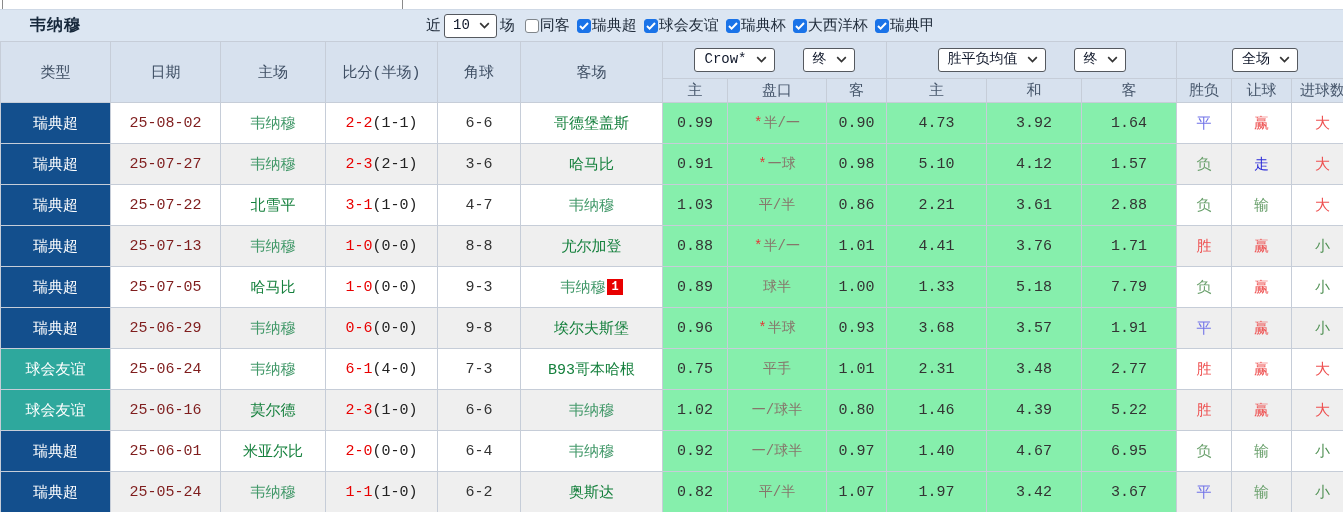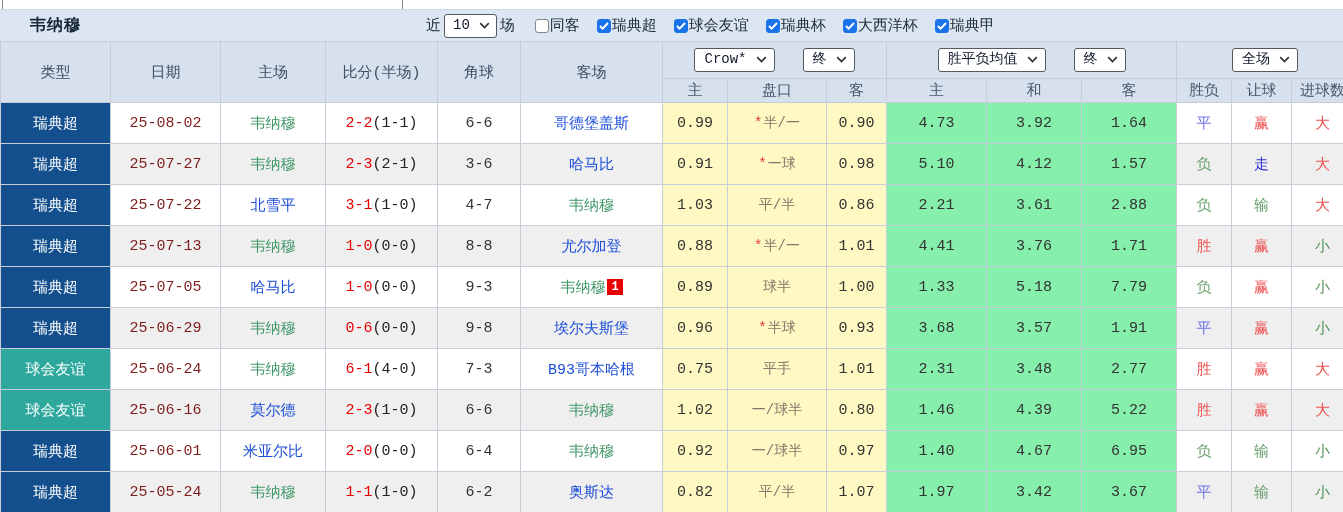--- a/index.html
+++ b/index.html
@@ -12,48 +12,48 @@
   
   .band{height:31px;background:#dce6f2;border-top:1px solid #cfd9e6;position:relative;
         display:flex;align-items:center;}
   .band .title{font-weight:bold;font-size:16px;color:#17283b;margin-left:30px;letter-spacing:1px;}
   .controls{position:absolute;left:423px;top:0;height:31px;display:flex;align-items:center;
             font-size:15px;color:#222e3d;}
   .controls .lbl{margin:0 3px;}
   .sel{display:inline-flex;align-items:center;gap:9px;background:#fff;border:1px solid #55595f;
        border-radius:3px;padding:2px 7px 3px 9px;font-size:14px;color:#0f172a;line-height:17px;cursor:default;}
   .sel.small{padding:2px 6px 3px 8px;}
-  .cbwrap{display:inline-flex;align-items:center;margin-left:17px;}
+  .cbwrap{display:inline-flex;align-items:center;margin-left:7px;}
   .cb{width:14px;height:14px;box-sizing:border-box;border:1px solid #80868b;border-radius:3px;
       background:#fff;display:inline-flex;align-items:center;justify-content:center;margin-right:1px;}
   .cb svg{display:none;}
   .cb.c-on{background:#1a73e8;border-color:#1a73e8;}
   .cb.c-on svg{display:block;}
   .cblabel{font-size:15px;color:#222e3d;}
   
   .table-wrap{width:1343px;overflow:hidden;}
   table{border-collapse:collapse;table-layout:fixed;width:1353px;font-size:15px;}
   th,td{border:1px solid #c6cdd8;text-align:center;padding:0;white-space:nowrap;overflow:hidden;}
   thead th{background:#d7e1ee;color:#3e4e63;font-weight:normal;}
   tr.h1 th{height:36px;}
   tr.h2 th{height:23px;font-size:15px;color:#46566b;}
   tbody td{height:40px;color:#333;}
   .selgroup{display:flex;justify-content:center;align-items:center;gap:28px;}
   
-  .cell-cream{background:#fef9c3;}
+  .cell-cream{background:#86efac;}
   .cell-blue{background:#86efac;}
   tbody tr:nth-child(odd) .cell-plain{background:#ffffff;}
   tbody tr:nth-child(even) .cell-plain{background:#efefef;}
   .cell-type{color:#fff;font-size:15px;}
   .c-navy{background:#134f8d;}
   .c-teal{background:#2ea89d;}
   .cell-date{color:#7f1d1d;}
   .team-link{cursor:pointer;}
   .c-green{color:#43996a;}
-  .c-dark{color:#1d4ed8;}
+  .c-dark{color:#15803d;}
   .cell-score .s{color:#e80000;}
   .cell-score .h{color:#222;}
   .cell-handicap{color:#86766b;font-size:14px;}
   .star{color:#e63333;margin-right:1px;}
   .star:empty{display:none;}
   .redcard{display:inline-block;background:#e80000;color:#fff;font-size:12px;font-weight:bold;
            line-height:16px;padding:0 4px;margin-left:2px;vertical-align:2px;}
   .redcard:empty{display:none;}
   .cell-odd{color:#333;}
   .cell-res span{font-size:15px;}

